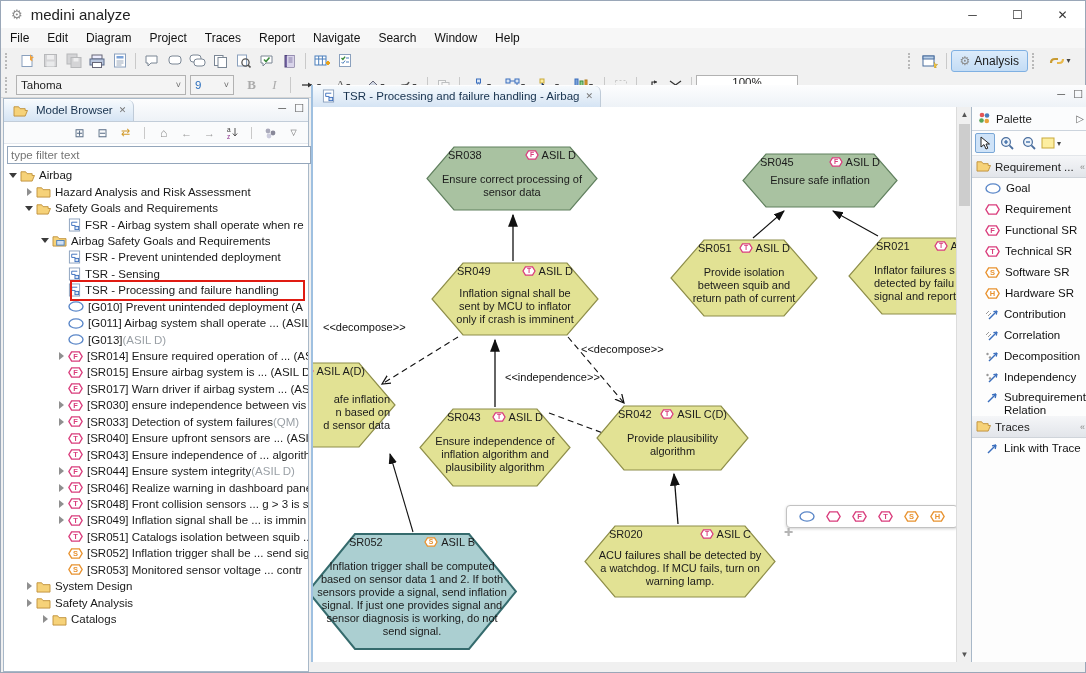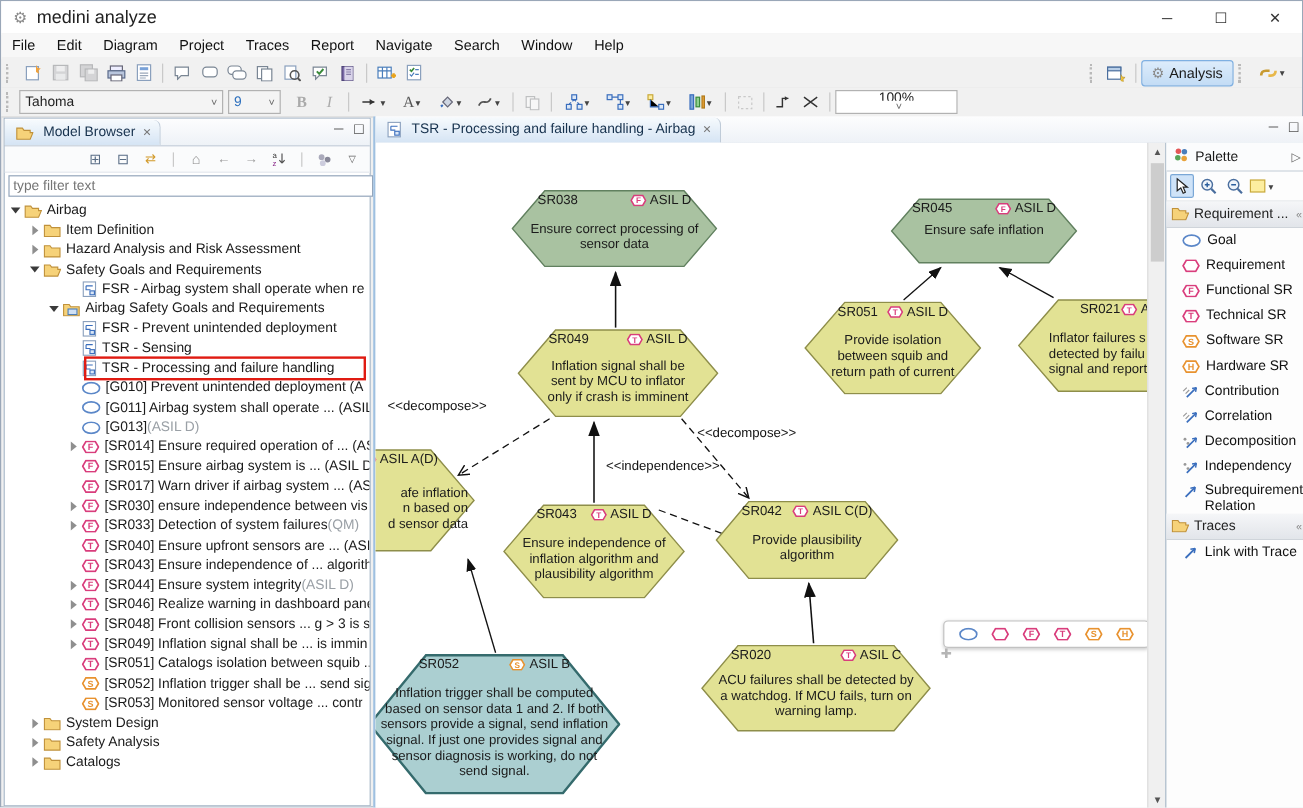--- a/index.html
+++ b/index.html
@@ -50,21 +50,21 @@
   .tree-row{height:16.45px;display:flex;align-items:center;white-space:nowrap;font-size:11.5px;position:relative;}
   .tw{width:10px;height:10px;display:inline-flex;align-items:center;justify-content:center;flex:0 0 10px;}
   .tw-c{width:0;height:0;border-left:5px solid #8f8f8f;border-top:4px solid transparent;border-bottom:4px solid transparent;}
   .tw-e{width:0;height:0;border-top:5px solid #3b3b3b;border-left:4px solid transparent;border-right:4px solid transparent;}
   .tree-icon{margin:0 4px 0 2px;display:inline-flex;flex:0 0 auto;}
   .tree-label{overflow:hidden;}
   .tree-suffix{color:#9aa0a6;}
   .hl-box{position:absolute;left:66px;right:3px;top:-2px;bottom:-2px;border:2px solid #e01b12;pointer-events:none;}
 
   
-  #editorArea{position:absolute;left:310px;top:96px;width:776px;height:577px;background:#fff;border-left:2px solid #9fc0e0;box-sizing:border-box;}
+  #editorArea{position:absolute;left:310px;top:84px;width:776px;height:577px;background:#fff;border-left:2px solid #9fc0e0;box-sizing:border-box;}
   #canvas{position:absolute;left:0;top:22px;width:643px;height:555px;background:#fff;overflow:hidden;}
   #vscroll{position:absolute;left:643px;top:22px;width:15px;bottom:0;background:#f0f0f0;border-left:1px solid #dcdcdc;}
   .sb-arrow{position:absolute;left:0;width:15px;height:15px;display:flex;align-items:center;justify-content:center;font-size:8px;color:#555;}
   .sb-thumb{position:absolute;left:2px;width:11px;background:#cdcdcd;}
 
   
   .node{position:absolute;}
   .node svg.hexbg{position:absolute;left:0;top:0;}
   .node-header{position:absolute;top:3px;display:flex;justify-content:space-between;align-items:center;font-size:11px;color:#1b1b1b;}
   .node-asil{display:flex;align-items:center;gap:3px;white-space:nowrap;}
@@ -411,31 +411,20 @@
         </div>
         <div class="tree-row" style="padding-left: 20px;">
           <span class="tw">
             <span class="tw-c"></span>
           </span>
           <span class="tree-icon">
             <svg width="15" height="13" viewBox="0 0 16 14">
               <path d="M1 3 h5 l1.5 2 H15 v8 H1 z" fill="#f6d279" stroke="#c0913a"></path>
             </svg>
           </span>
-          <span class="tree-label">Item Definition</span>
-        </div>
-        <div class="tree-row" style="padding-left: 20px;">
-          <span class="tw">
-            <span class="tw-c"></span>
-          </span>
-          <span class="tree-icon">
-            <svg width="15" height="13" viewBox="0 0 16 14">
-              <path d="M1 3 h5 l1.5 2 H15 v8 H1 z" fill="#f6d279" stroke="#c0913a"></path>
-            </svg>
-          </span>
           <span class="tree-label">Hazard Analysis and Risk Assessment</span>
         </div>
         <div class="tree-row" style="padding-left: 20px;">
           <span class="tw">
             <span class="tw-e"></span>
           </span>
           <span class="tree-icon">
             <svg width="15" height="13" viewBox="0 0 16 14">
               <path d="M1 3 h5 l1.5 2 H13 v2 h2.5 l-2.5 6 H1 z" fill="#f6d279" stroke="#c0913a"></path>
             </svg>
@@ -698,21 +687,21 @@
           <span class="tw">
             <span class="tw-c"></span>
           </span>
           <span class="tree-icon">
             <svg width="15" height="13" viewBox="0 0 16 14">
               <path d="M1 3 h5 l1.5 2 H15 v8 H1 z" fill="#f6d279" stroke="#c0913a"></path>
             </svg>
           </span>
           <span class="tree-label">Safety Analysis</span>
         </div>
-        <div class="tree-row" style="padding-left: 20px;">
+        <div class="tree-row" style="padding-left: 20px; margin-left: 16px;">
           <span class="tw">
             <span class="tw-c"></span>
           </span>
           <span class="tree-icon">
             <svg width="15" height="13" viewBox="0 0 16 14">
               <path d="M1 3 h5 l1.5 2 H15 v8 H1 z" fill="#f6d279" stroke="#c0913a"></path>
             </svg>
           </span>
           <span class="tree-label">Catalogs</span>
         </div>
@@ -846,21 +835,21 @@
             <div class="node-body">
               <div>Provide isolation</div>
               <div>between squib and</div>
               <div>return path of current</div>
             </div>
           </div>
           <div class="node clip-right" style="left: 535px; top: 130px; width: 165px; height: 78px;">
             <svg class="hexbg" width="165" height="78" viewBox="0 0 165 78">
     <polygon points="34,1 131,1 164,39 131,77 34,77 1,39" fill="#e2e294" stroke="#8e8e4a" stroke-width="1.2"></polygon>
             </svg>
-            <div class="node-header" style="left: 28px; right: 28px; justify-content: flex-end;">
+            <div class="node-header" style="left: 28px; right: 28px;">
               <span>SR021</span>
               <span class="node-asil">
                 <span style="display: inline-flex;">
                   <svg width="14" height="10" viewBox="0 0 15 11">
                     <polygon points="3.6,0.9 11.4,0.9 14.1,5.5 11.4,10.1 3.6,10.1 0.9,5.5" fill="#fff" stroke="#d93d7c" stroke-width="1.4"></polygon>
                     <text x="7.5" y="8.2" font-size="7.5" font-weight="bold" fill="#d93d7c" text-anchor="middle" font-family="Liberation Sans,sans-serif">T</text>
                   </svg>
                 </span>
                 <span>ASIL D</span>
               </span>

